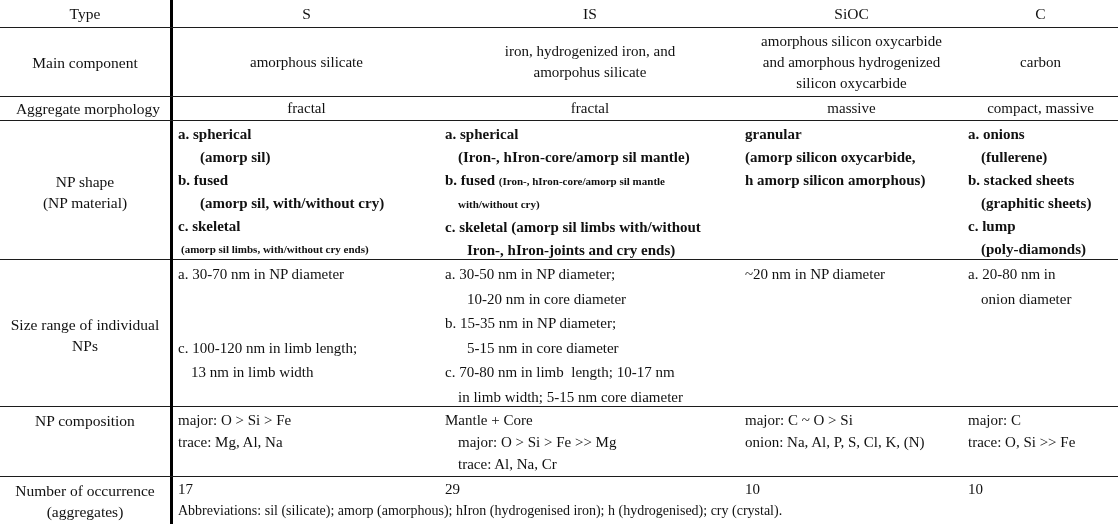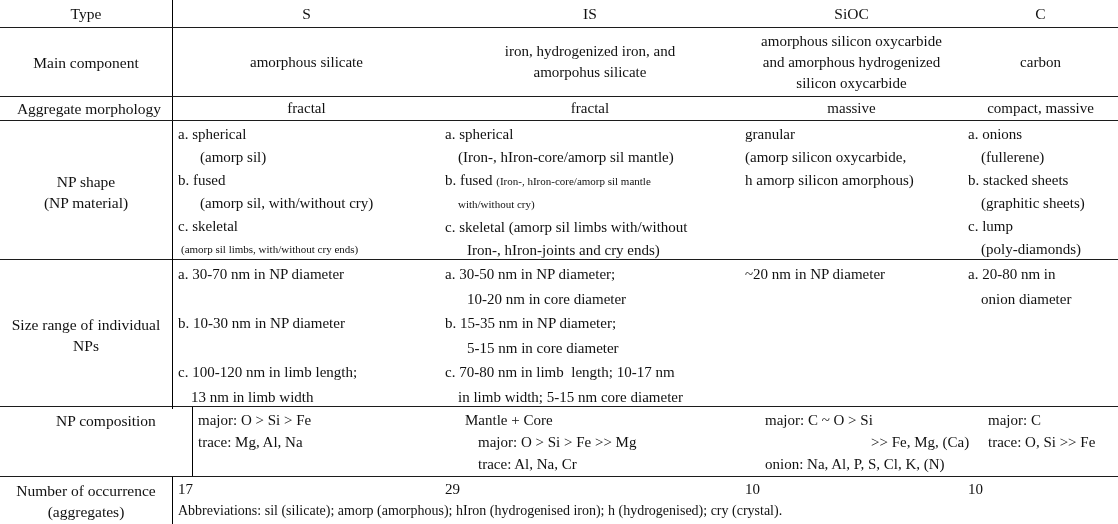--- a/index.html
+++ b/index.html
@@ -15,34 +15,34 @@
   }
   .row {
     display:grid;
     grid-template-columns:173px 267px 300px 223px 155px;
     box-sizing:border-box;
   }
   .row.occ { grid-template-columns:173px 945px; }
   .bb { border-bottom:1px solid #1c1c1c; }
   
   .tcol {
-    border-right:1px solid #000000;
+    border-right:3px solid #000000;
     display:flex; flex-direction:column;
     align-items:center; justify-content:center;
     text-align:center;
     box-sizing:border-box;
     font-size:15.5px;
     line-height:21px;
   }
   .tcol.top { justify-content:flex-start; padding-top:3px; }
   .cc { display:flex; align-items:center; justify-content:center; text-align:center; box-sizing:border-box; }
   .pre { white-space:pre-line; }
   .cell { padding:2px 4px 0 5px; box-sizing:border-box; }
   .ln { white-space:pre-wrap; }
-  .lh23 .ln, .lh23 .spacer { line-height:23px; min-height:23px; }
+  .lh23 .ln, .lh23 .spacer { line-height:23px; min-height:23px;font-weight:bold; }
   .lh245 .ln, .lh245 .spacer { line-height:24.5px; min-height:24.5px; }
   .lh22 .ln { line-height:22px; min-height:22px; }
   .small { font-size:11px; }
   .ind-xs { padding-left:3px; }
   .ind-s  { padding-left:13px; }
   .ind    { padding-left:22px; }
   .ind-deep { padding-left:106px; }
   .hdr { font-size:15.5px; }
   .mainrow { font-size:15px; line-height:21px; }
   .numline { display:grid; grid-template-columns:267px 300px 223px 155px; line-height:20px; }
@@ -128,21 +128,20 @@
   </div>
 
   <div class="row bb lh245" style="height:147px;">
     <div class="tcol">
       <div>Size range of individual</div>
       <div>NPs</div>
     </div>
     <div class="cell">
       <div class="ln">a. 30-70 nm in NP diameter</div>
       <div class="spacer"></div>
-      <div class="ln">b. 10-30 nm in NP diameter</div>
       <div class="spacer"></div>
       <div class="ln">c. 100-120 nm in limb length;</div>
       <div class="ln ind-s">13 nm in limb width</div>
     </div>
     <div class="cell">
       <div class="ln">a. 30-50 nm in NP diameter;</div>
       <div class="ln ind">10-20 nm in core diameter</div>
       <div class="ln">b. 15-35 nm in NP diameter;</div>
       <div class="ln ind">5-15 nm in core diameter</div>
       <div class="ln">c. 70-80 nm in limb  length; 10-17 nm</div>
@@ -150,34 +149,33 @@
     </div>
     <div class="cell">
       <div class="ln">~20 nm in NP diameter</div>
     </div>
     <div class="cell">
       <div class="ln">a. 20-80 nm in</div>
       <div class="ln ind-s">onion diameter</div>
     </div>
   </div>
 
-  <div class="row bb lh22" style="height:70px;padding-left:20px;">
+  <div class="row bb lh22" style="height:70px;">
     <div class="tcol top">NP composition</div>
     <div class="cell">
       <div class="ln">major: O &gt; Si &gt; Fe</div>
       <div class="ln">trace: Mg, Al, Na</div>
     </div>
     <div class="cell">
       <div class="ln">Mantle + Core</div>
       <div class="ln ind-s">major: O &gt; Si &gt; Fe &gt;&gt; Mg</div>
       <div class="ln ind-s">trace: Al, Na, Cr</div>
     </div>
     <div class="cell">
       <div class="ln">major: C ~ O &gt; Si</div>
-      <div class="ln ind-deep">&gt;&gt; Fe, Mg, (Ca)</div>
       <div class="ln">onion: Na, Al, P, S, Cl, K, (N)</div>
     </div>
     <div class="cell">
       <div class="ln">major: C</div>
       <div class="ln">trace: O, Si &gt;&gt; Fe</div>
     </div>
   </div>
 
   <div class="row occ" style="height:47px;">
     <div class="tcol">

